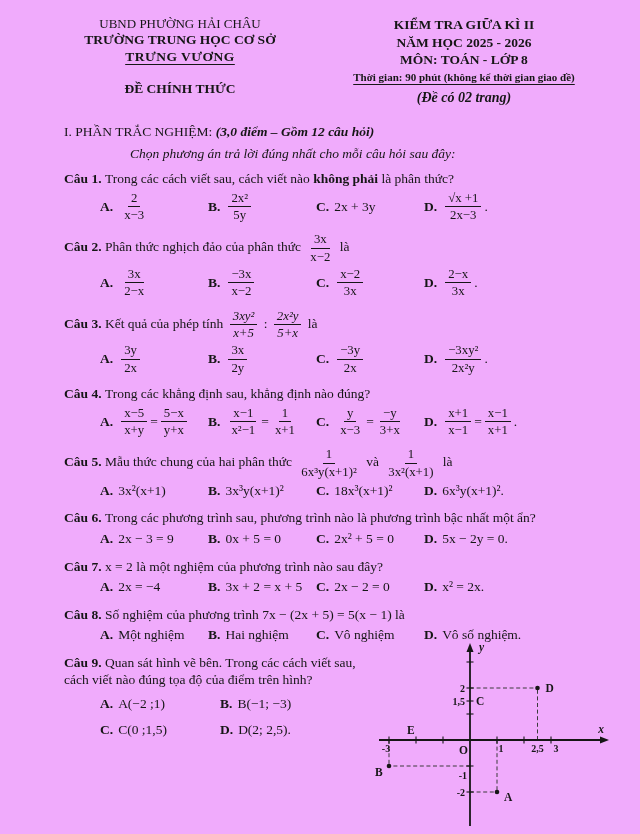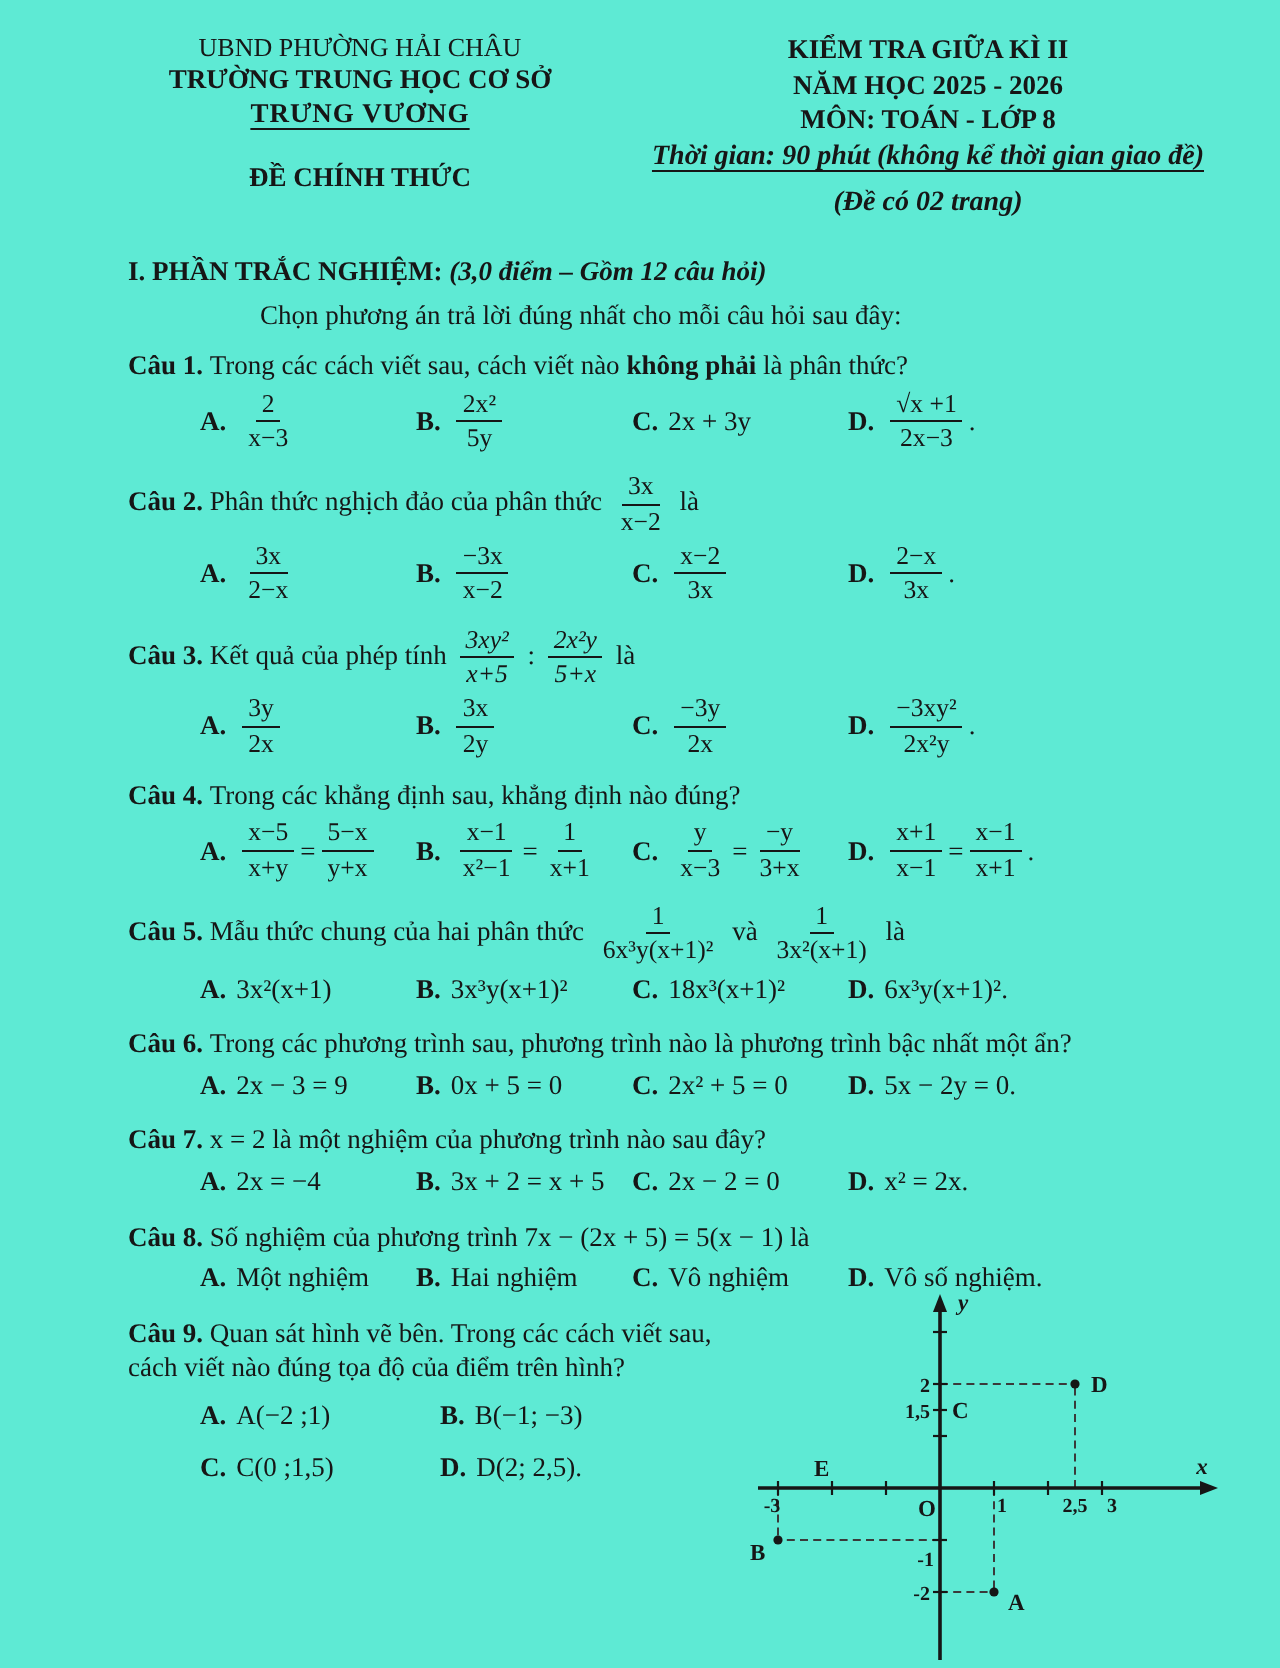--- a/index.html
+++ b/index.html
@@ -1,37 +1,37 @@
 <!DOCTYPE html>
 <html><head>
 <meta charset="utf-8">
 <style>
   html,body{margin:0;padding:0;background:#d9d9d9;}
   .page{
-    width:640px;height:834px;margin:0 auto;background:#5eead4;
+    width:640px;height:834px;margin:0 auto;background:#f0abfc;
     font-family:"Liberation Serif","DejaVu Serif",serif;color:#161616;
     box-sizing:border-box;padding:16px 30px 8px 64px;overflow:hidden;position:relative;
   }
   .bold{font-weight:bold;}
   
   .header{display:flex;justify-content:space-between;margin-bottom:16px;}
   .header-left{width:232px;text-align:center;font-size:13px;line-height:1.25;}
   .hl-1{font-size:13px;}
   .hl-2{font-weight:bold;font-size:13.5px;}
   .hl-3{font-weight:bold;font-size:13.5px;text-decoration:underline;text-underline-offset:3px;letter-spacing:.5px;}
   .hl-4{font-weight:bold;font-size:13.5px;margin-top:15px;}
   .header-right{width:292px;text-align:center;line-height:1.3;}
   .hr-main{font-weight:bold;font-size:13.5px;}
-  .hr-time{font-weight:bold;font-style:italic;font-size:14px;text-decoration:underline;text-underline-offset:3px;margin-top:1px;}
+  .hr-time{font-weight:bold;font-size:11px;text-decoration:underline;text-underline-offset:3px;margin-top:1px;}
   .hr-pages{font-weight:bold;font-style:italic;font-size:14px;margin-top:5px;}
   
   .section-line{font-size:13.5px;margin-bottom:4px;}
-  .section-title{font-weight:bold;margin-top:18px;}
+  .section-title{font-weight:normal;margin-top:18px;}
   .section-sub{font-weight:bold;font-style:italic;}
-  .instruction{font-size:13.5px;margin-left:66px;margin-bottom:8px;}
+  .instruction{font-style:italic;font-size:13.5px;margin-left:66px;margin-bottom:8px;}
   
   .content{font-size:13.5px;line-height:1.3;}
   .question{margin-bottom:10px;}
   .q-label{font-weight:bold;}
   .options{display:flex;align-items:center;margin-left:36px;margin-top:3px;}
   .option{display:inline-flex;align-items:center;min-width:108px;white-space:nowrap;}
   .opt-label{font-weight:bold;margin-right:5px;}
   .opt-content{display:inline-flex;align-items:center;}
   .frac{display:inline-flex;flex-direction:column;align-items:center;vertical-align:middle;margin:0 3px;font-size:12.8px;line-height:1.12;}
   .frac .num{padding:0 3px 1px;border-bottom:1.2px solid #161616;}

